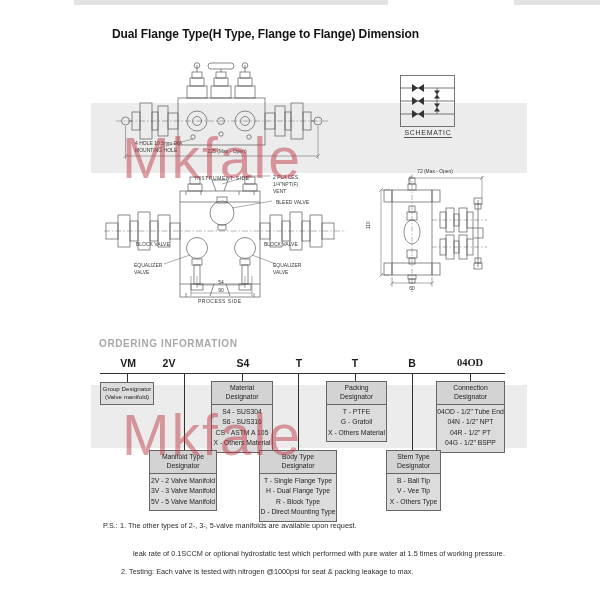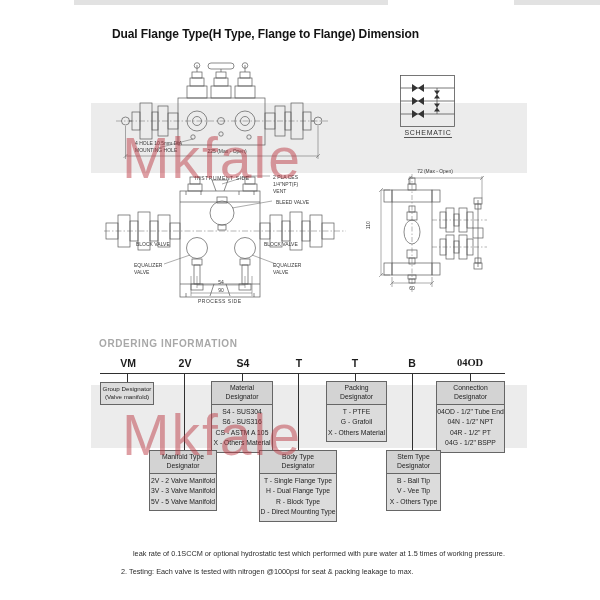--- a/index.html
+++ b/index.html
@@ -268,21 +268,21 @@
         <line x1="55" y1="115" x2="59" y2="111" stroke-width="0.5"></line>
     </g>
   </svg>
   <div class="lbl ctr" style="left:390px;top:169px;width:90px;font-size:4.9px;">72 (Max - Open)</div>
   <div class="lbl ctr rot90" style="left:358px;top:222px;width:20px;">110</div>
   <div class="lbl ctr" style="left:392px;top:285px;width:40px;">60</div>
 
   <div class="ordhead">ORDERING INFORMATION</div>
 
   <div class="code" style="left:103px;">VM</div>
-  <div class="code" style="left:160px;">2V</div>
+  <div class="code" style="left:144px;">2V</div>
   <div class="code" style="left:218px;">S4</div>
   <div class="code" style="left:274px;">T</div>
   <div class="code" style="left:330px;">T</div>
   <div class="code" style="left:387px;">B</div>
   <div class="code" style="left:445px;font-family:Liberation Serif, serif;">04OD</div>
 
   <div class="rule"></div>
   <div class="vline" style="left:127px;top:374px;height:8px;"></div>
   <div class="vline" style="left:184px;top:374px;height:76px;"></div>
   <div class="vline" style="left:242px;top:374px;height:7px;"></div>
@@ -366,19 +366,20 @@
       <div>Stem Type</div>
         <div>Designator</div>
     </div>
     <div class="items">
       <div>B - Ball Tip</div>
       <div>V - Vee Tip</div>
       <div>X - Others Type</div>
     </div>
   </div>
 
+  <div class="note" style="left:103px;top:521px;">P.S.: 1.  The other types of 2-, 3-, 5-valve manifolds are available upon request.</div>
   <div class="note" style="left:121px;top:535px;margin-top:32px;">2.  Testing: Each valve is tested with nitrogen @1000psi for seat &amp; packing leakage to max.</div>
   <div class="note" style="left:133px;top:549px;">leak rate of 0.1SCCM or optional hydrostatic test which performed with pure water at 1.5 times of working pressure.</div>
 
   <div class="wm" style="left:122px;top:125px;">Mkfale</div>
   <div class="wm" style="left:122px;top:402px;">Mkfale</div>
 
 </div>
 
 </body></html>

